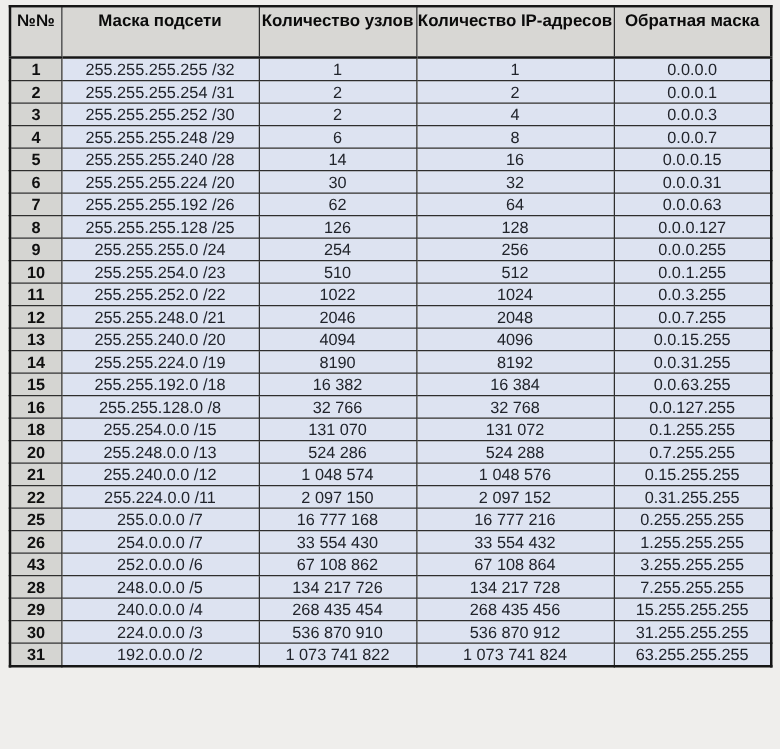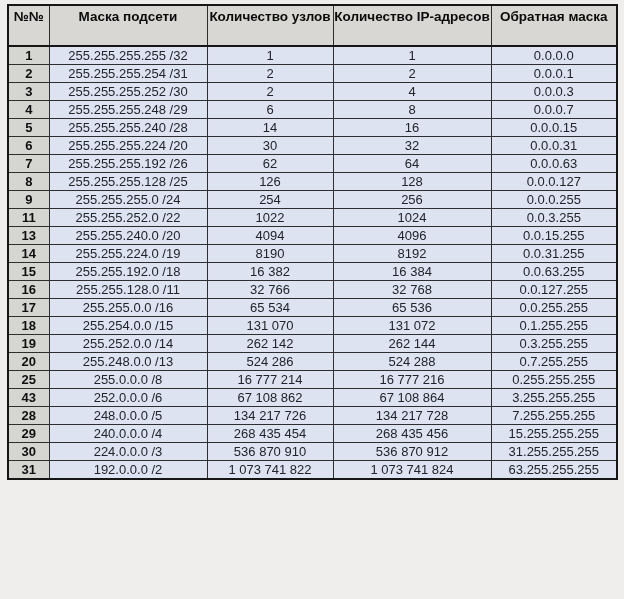--- a/index.html
+++ b/index.html
@@ -142,27 +142,41 @@
           <td>0.0.0.127</td>
         </tr>
         <tr>
           <td class="num-cell">9</td>
           <td>255.255.255.0 /24</td>
           <td>254</td>
           <td>256</td>
           <td>0.0.0.255</td>
         </tr>
         <tr>
+          <td class="num-cell">10</td>
+          <td>255.255.254.0 /23</td>
+          <td>510</td>
+          <td>512</td>
+          <td>0.0.1.255</td>
+        </tr>
+        <tr>
           <td class="num-cell">11</td>
           <td>255.255.252.0 /22</td>
           <td>1022</td>
           <td>1024</td>
           <td>0.0.3.255</td>
         </tr>
         <tr>
+          <td class="num-cell">12</td>
+          <td>255.255.248.0 /21</td>
+          <td>2046</td>
+          <td>2048</td>
+          <td>0.0.7.255</td>
+        </tr>
+        <tr>
           <td class="num-cell">13</td>
           <td>255.255.240.0 /20</td>
           <td>4094</td>
           <td>4096</td>
           <td>0.0.15.255</td>
         </tr>
         <tr>
           <td class="num-cell">14</td>
           <td>255.255.224.0 /19</td>
           <td>8190</td>
@@ -171,59 +185,66 @@
         </tr>
         <tr>
           <td class="num-cell">15</td>
           <td>255.255.192.0 /18</td>
           <td>16 382</td>
           <td>16 384</td>
           <td>0.0.63.255</td>
         </tr>
         <tr>
           <td class="num-cell">16</td>
-          <td>255.255.128.0 /11</td>
+          <td>255.255.128.0 /8</td>
           <td>32 766</td>
           <td>32 768</td>
           <td>0.0.127.255</td>
-        </tr>
-        <tr>
-          <td class="num-cell">17</td>
-          <td>255.255.0.0 /16</td>
-          <td>65 534</td>
-          <td>65 536</td>
-          <td>0.0.255.255</td>
         </tr>
         <tr>
           <td class="num-cell">18</td>
           <td>255.254.0.0 /15</td>
           <td>131 070</td>
           <td>131 072</td>
           <td>0.1.255.255</td>
         </tr>
         <tr>
-          <td class="num-cell">19</td>
-          <td>255.252.0.0 /14</td>
-          <td>262 142</td>
-          <td>262 144</td>
-          <td>0.3.255.255</td>
-        </tr>
-        <tr>
           <td class="num-cell">20</td>
           <td>255.248.0.0 /13</td>
           <td>524 286</td>
           <td>524 288</td>
           <td>0.7.255.255</td>
         </tr>
         <tr>
+          <td class="num-cell">21</td>
+          <td>255.240.0.0 /12</td>
+          <td>1 048 574</td>
+          <td>1 048 576</td>
+          <td>0.15.255.255</td>
+        </tr>
+        <tr>
+          <td class="num-cell">22</td>
+          <td>255.224.0.0 /11</td>
+          <td>2 097 150</td>
+          <td>2 097 152</td>
+          <td>0.31.255.255</td>
+        </tr>
+        <tr>
           <td class="num-cell">25</td>
-          <td>255.0.0.0 /8</td>
-          <td>16 777 214</td>
+          <td>255.0.0.0 /7</td>
+          <td>16 777 168</td>
           <td>16 777 216</td>
           <td>0.255.255.255</td>
+        </tr>
+        <tr>
+          <td class="num-cell">26</td>
+          <td>254.0.0.0 /7</td>
+          <td>33 554 430</td>
+          <td>33 554 432</td>
+          <td>1.255.255.255</td>
         </tr>
         <tr>
           <td class="num-cell">43</td>
           <td>252.0.0.0 /6</td>
           <td>67 108 862</td>
           <td>67 108 864</td>
           <td>3.255.255.255</td>
         </tr>
         <tr>
           <td class="num-cell">28</td>

